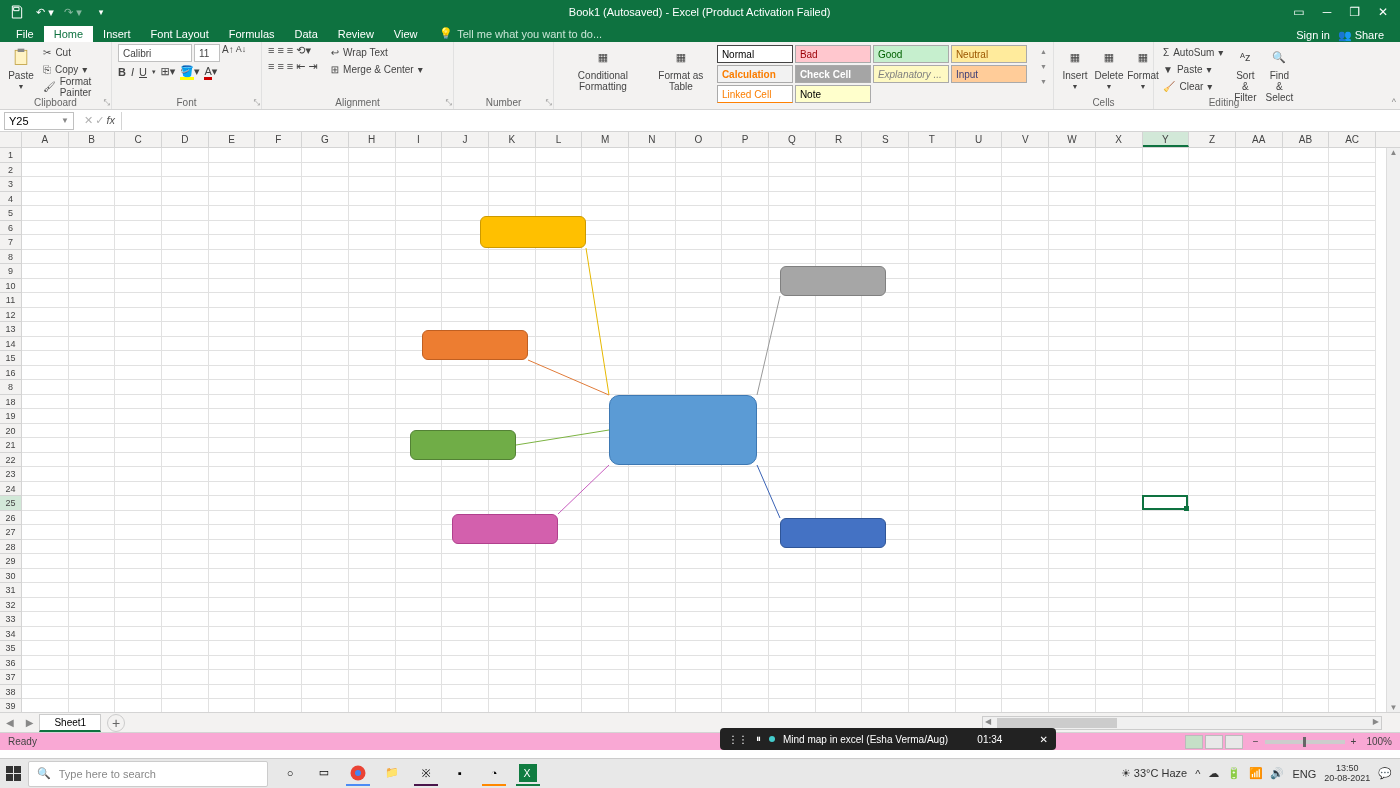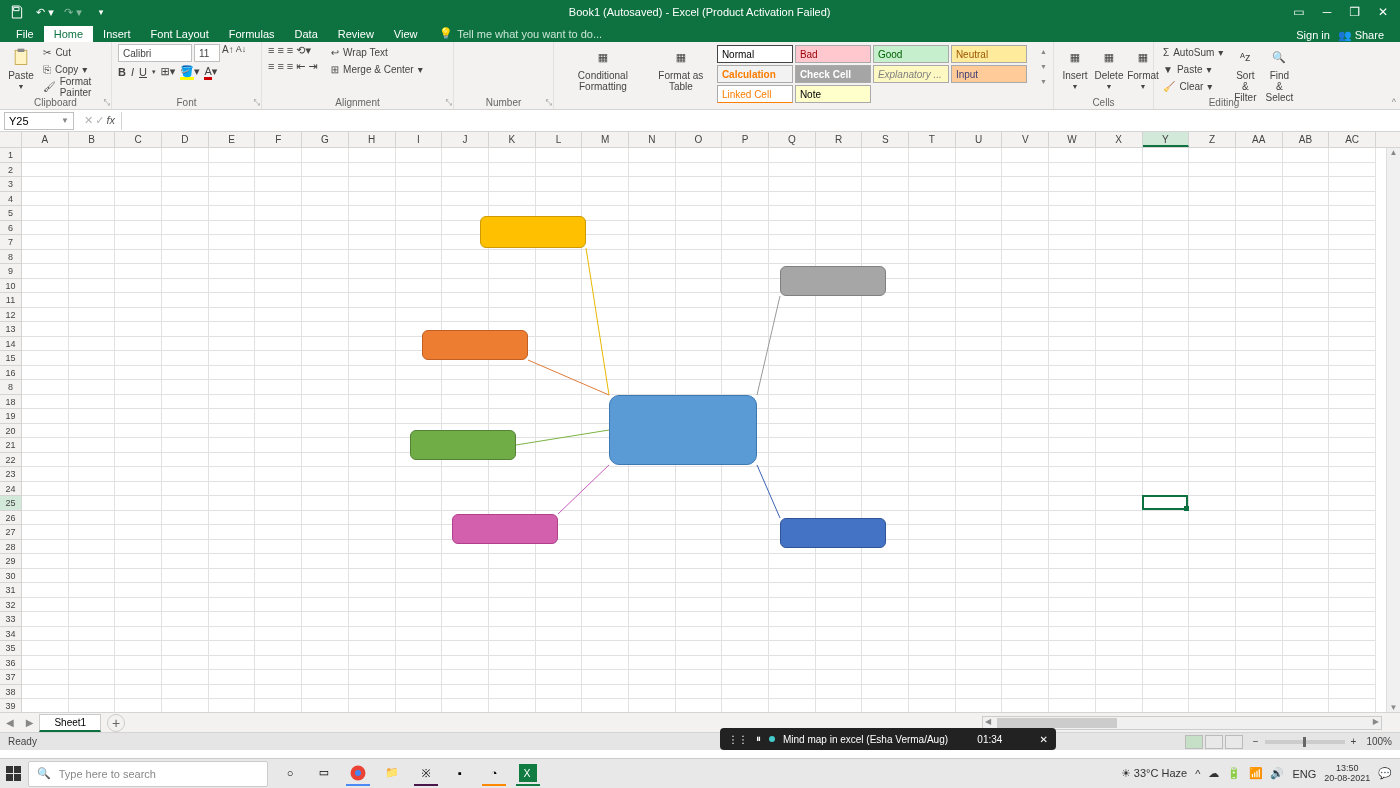--- a/index.html
+++ b/index.html
@@ -58,21 +58,21 @@
 .shape { position: absolute; border-radius: 6px; pointer-events: auto; cursor: pointer; }
 
 
 .sheet-tabs-bar { height: 20px; border-top: 1px solid #d4d4d4; display: flex; align-items: center; background: #f3f2f1; font-size: 10px; }
 .sheet-nav { padding: 0 6px; color: #888; cursor: pointer; }
 .sheet-tab { padding: 2px 14px; background: #fff; border: 1px solid #ccc; border-bottom: 2px solid #0e7240; cursor: pointer; }
 .add-sheet { width: 18px; height: 18px; border: 1px solid #ccc; border-radius: 50%; display: flex; align-items: center; justify-content: center; margin-left: 6px; cursor: pointer; font-size: 14px; color: #666; }
 .h-scroll { flex: 0 0 400px; margin-left: auto; height: 14px; background: #f0f0f0; border: 1px solid #ccc; position: relative; margin-right: 18px; }
 
 
-.status-bar { height: 18px; background: #e5e5e5; border-top: 1px solid #d4d4d4; display: flex; align-items: center; font-size: 10px; color: #444; padding: 0 8px; }
+.status-bar { height: 18px; background: #f9a8d4; border-top: 1px solid #d4d4d4; display: flex; align-items: center; font-size: 10px; color: #444; padding: 0 8px; }
 .status-bar .spacer { flex: 1; }
 .view-btns { display: flex; gap: 2px; margin-right: 10px; }
 .view-btn { width: 18px; height: 14px; border: 1px solid #bbb; background: #e8e8e8; cursor: pointer; }
 .zoom-slider { width: 80px; height: 4px; background: #ccc; position: relative; margin: 0 6px; }
 
 
 .notif-bar { position: absolute; bottom: 38px; left: 720px; width: 336px; height: 22px; background: #222; border-radius: 4px; color: #fff; font-size: 10px; display: flex; align-items: center; padding: 0 8px; gap: 8px; }
 .notif-bar .dot { width: 6px; height: 6px; border-radius: 50%; background: #4cc; }
 .notif-bar .close { margin-left: auto; cursor: pointer; }
 .notif-bar .time { margin-left: auto; margin-right: 8px; }

